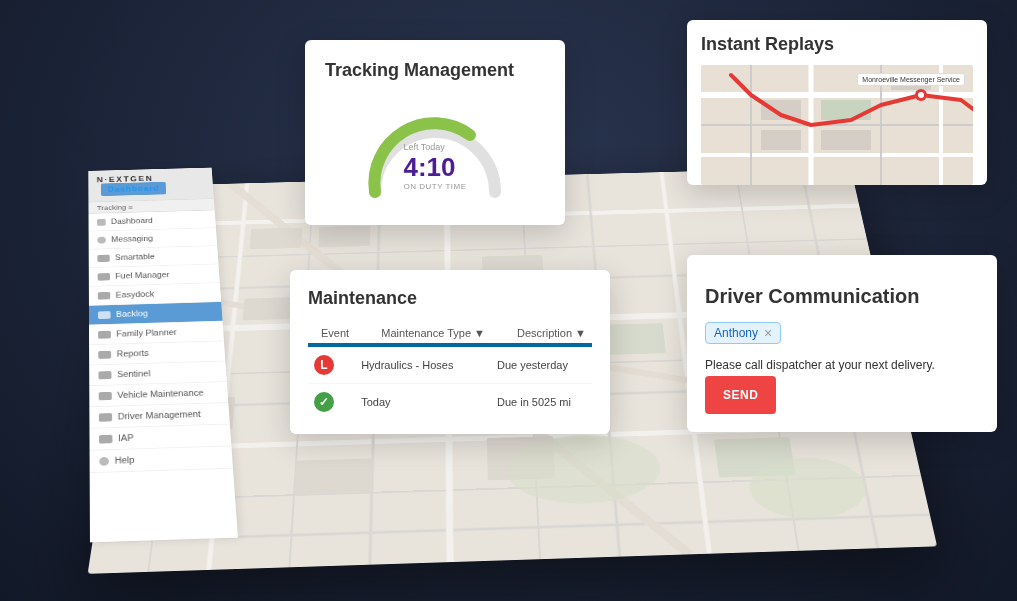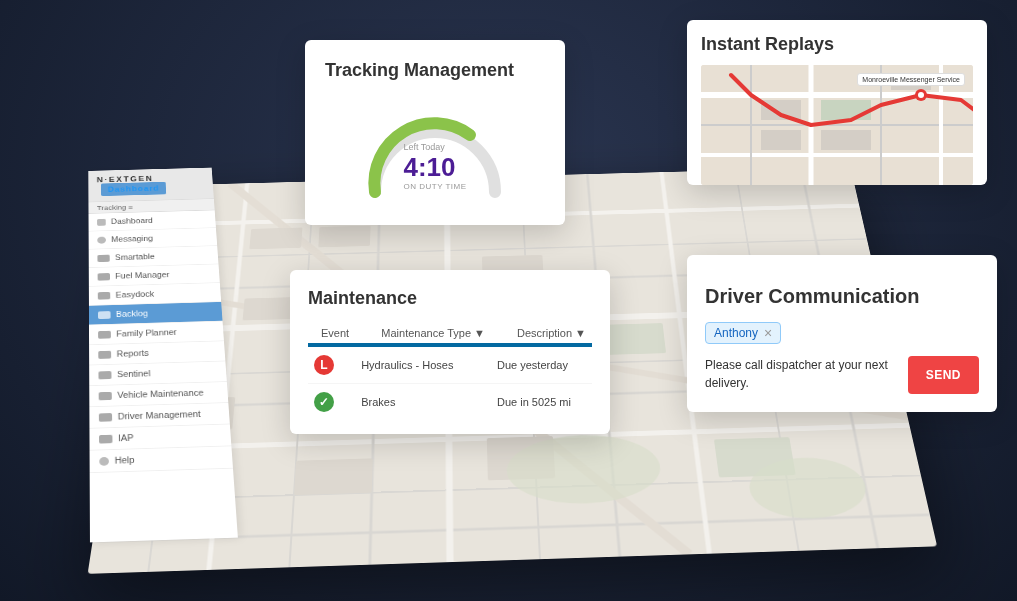--- a/index.html
+++ b/index.html
@@ -286,20 +286,21 @@
       cursor: pointer;
       font-size: 14px;
       color: #999;
       line-height: 1;
     }
 
     .driver-message-row {
       display: flex;
       gap: 2px;
       align-items: flex-start;
+      flex-direction: column;
     }
 
     .driver-message-text {
       flex: 1;
       font-size: 12px;
       color: #333;
       line-height: 1.5;
     }
 
     .send-btn {
@@ -483,21 +484,21 @@
           <td>
             <span class="status-dot red">L</span>
           </td>
           <td>Hydraulics - Hoses</td>
           <td>Due yesterday</td>
         </tr>
         <tr>
           <td>
             <span class="status-dot green">✓</span>
           </td>
-          <td>Brakes</td>
+          <td>Today</td>
           <td>Due in 5025 mi</td>
         </tr>
       </tbody>
     </table>
   </div>
 
   <div class="card replay-card">
     <h3>Instant Replays</h3>
     <div class="replay-map">
 

